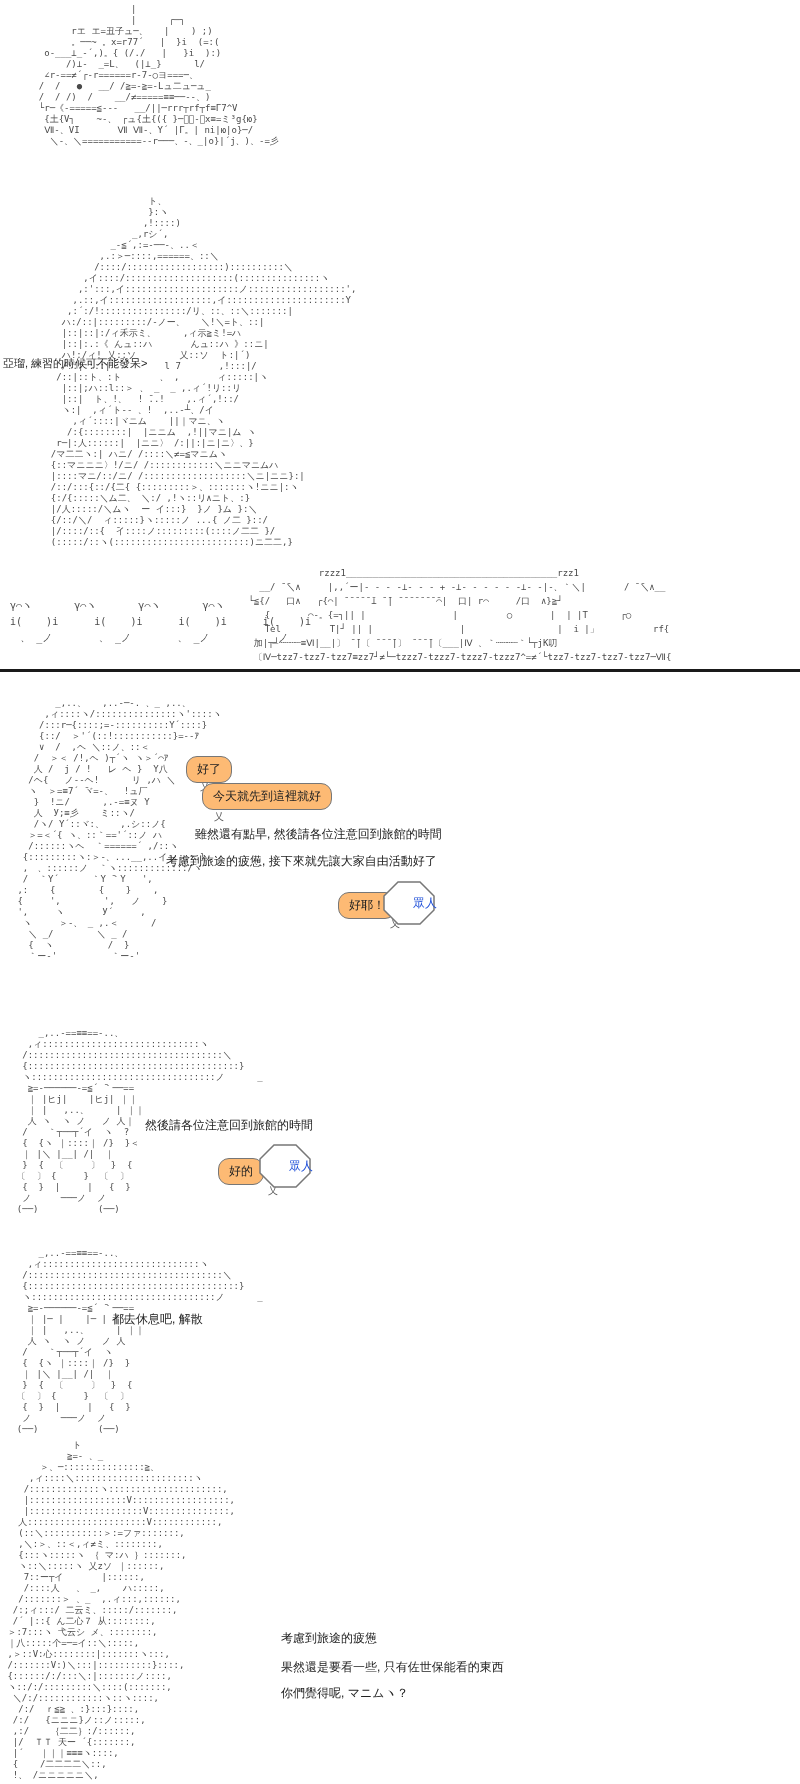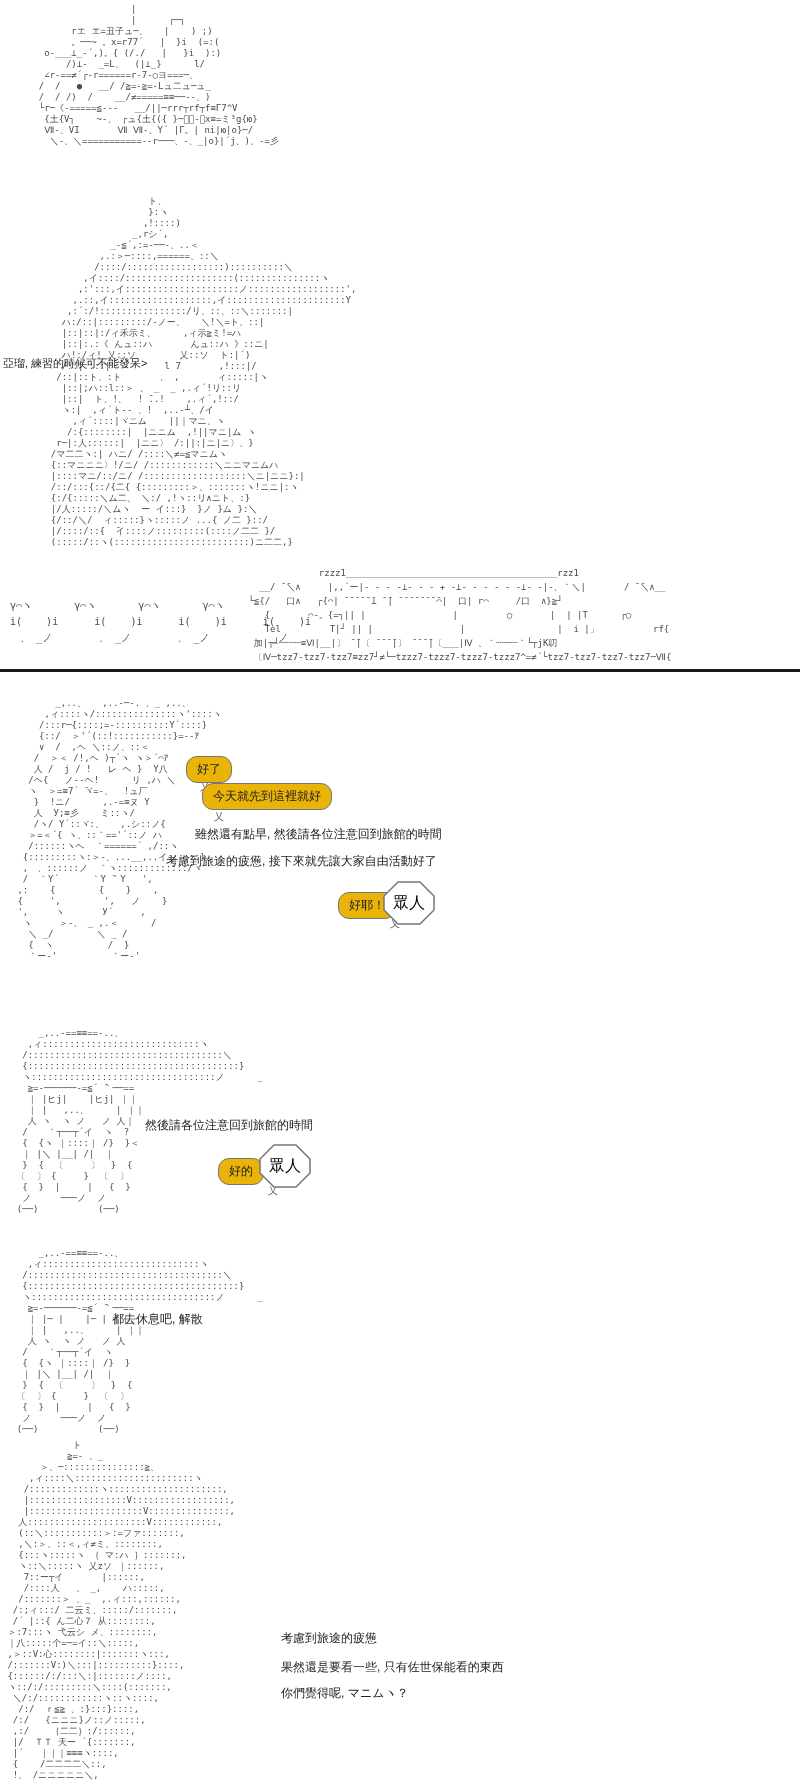--- a/index.html
+++ b/index.html
@@ -8,25 +8,25 @@
           font-family:"DejaVu Sans",sans-serif;color:#222}
   .aa{position:absolute;margin:0;font-family:"DejaVu Sans Mono",monospace;
       font-size:9px;line-height:11px;color:#4a4a4a;white-space:pre;letter-spacing:0}
   .aa-sleep{font-size:10px;line-height:16px}
   .aa-train{line-height:14px}
   .cjk{position:absolute;font-family:Liberation Sans, sans-serif;font-size:12px;
        color:#222;white-space:nowrap;line-height:14px}
   .cjk-small{font-size:11px}
   .divider{position:absolute;left:0;top:669px;width:800px;height:3px;background:#1a1a1a}
   .bubble{position:absolute;display:inline-block;border:1px solid #777;border-radius:11px;
-          padding:4px 10px;font-size:12px;color:#222;background:#eab308;white-space:nowrap;z-index:2}
+          padding:4px 10px;font-size:12px;color:#222;background:#fdba74;white-space:nowrap;z-index:2}
   .octagon{position:absolute;width:52px;height:44px;z-index:3}
   .octagon svg{position:absolute;left:0;top:0;width:100%;height:100%}
-  .oct-text{position:absolute;left:0;top:0;width:100%;height:100%;display:flex;
-            align-items:center;justify-content:center;font-size:16px;color:#000000}
+  .oct-text{position:absolute;left:16px;top:0;width:100%;height:100%;display:flex;
+            align-items:center;justify-content:center;font-size:12px;color:#1d4ed8}
   .tail{position:absolute;font-size:10px;color:#555;z-index:1}
 </style>
 </head>
 <body>
 
 <div class="canvas">
 
   <pre class="aa" style="left:28px;top:4px">                   |
                    |      ┌─┐
         rエ エ=丑子ュ─、   |    ) ;)

